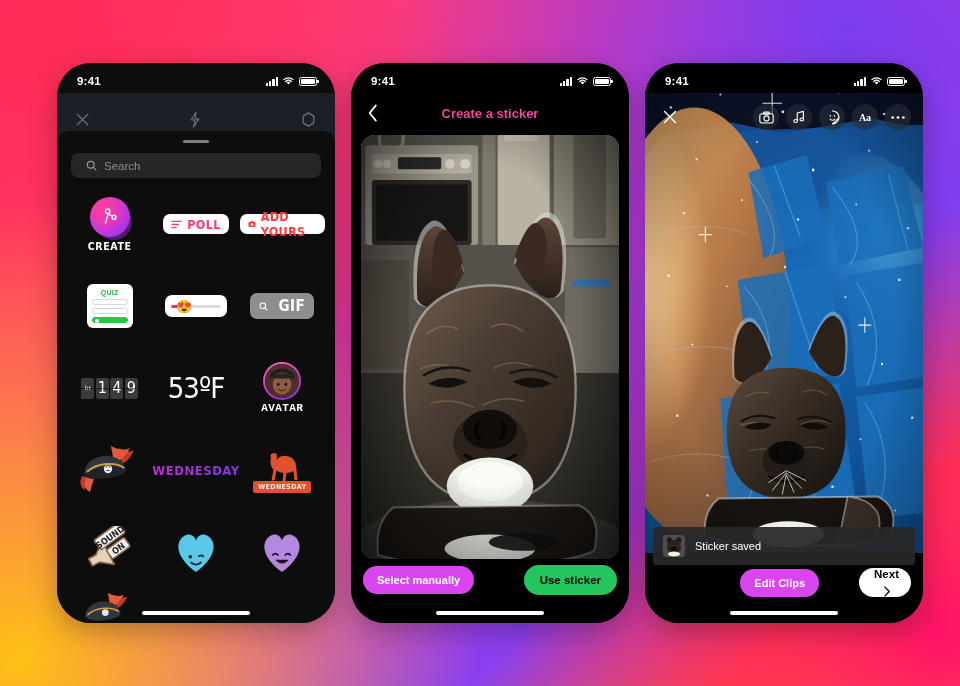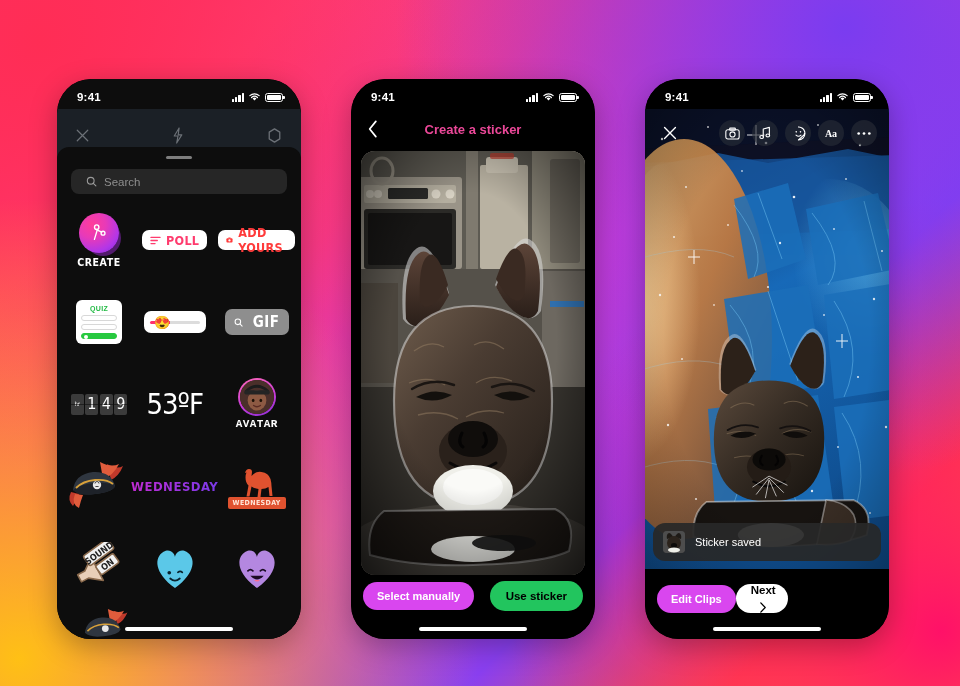--- a/index.html
+++ b/index.html
@@ -12,26 +12,25 @@
       radial-gradient(circle at 98% 92%, #ff1168 0%, rgba(255,17,104,0) 38%),
       radial-gradient(circle at 4% 6%, #ff2d55 0%, rgba(255,45,85,0) 38%),
       linear-gradient(135deg, #ff2e6a 0%, #ff3d77 18%, #f43a8e 34%, #d63bd0 52%, #8a3ff0 70%, #ff5a3c 86%, #ffbc18 100%);
     position: relative;
   }
   .stage { position: absolute; inset: 0; }
 
   
   .phone {
     position: absolute;
-    width: 244px; height: 560px;
+    width: 278px; height: 560px;
     background: #000;
     border-radius: 34px;
     overflow: hidden;
     box-shadow: 0 8px 28px rgba(0,0,0,.28);
-    margin-top: 16px;
   }
   #phone1 { left: 57px;  top: 63px; }
   #phone2 { left: 351px; top: 63px; }
   #phone3 { left: 645px; top: 63px; }
 
   .screen { position: absolute; inset: 0; border-radius: 34px; overflow: hidden; }
 
   
   .statusbar {
     position: absolute; top: 0; left: 0; right: 0; height: 30px;
@@ -206,29 +205,29 @@
     display:flex; align-items:center; padding: 0 12px; gap: 7px;
   }
   .p3-close { width: 26px; height: 26px; display:flex; align-items:center; justify-content:center; }
   .p3-spacer { flex: 1; }
   .icbtn {
     width: 26px; height: 26px; border-radius: 50%;
     background: rgba(40,45,55,.62);
     display:flex; align-items:center; justify-content:center; color:#fff;
   }
   .toast {
-    position:absolute; left: 8px; right: 8px; bottom: 78px; height: 38px;
-    background: rgba(40,40,40,.93); border-radius: 12px; z-index: 45;
+    position:absolute; left: 8px; right: 8px; bottom: 58px; height: 38px;
+    background: rgba(40,40,40,.93); border-radius: 3px; z-index: 45;
     display:flex; align-items:center; gap: 10px; padding: 0 10px;
   }
   .toast-thumb { width: 22px; height: 22px; border-radius: 4px; overflow:hidden; background:#3a3a3a; }
   .toast-text { color:#fff; font-size: 11px; }
   .p3-actions {
     position:absolute; bottom: 26px; left: 12px; right: 12px; z-index: 45;
-    display:flex; align-items:center; justify-content:flex-start;
+    display:flex; align-items:center; justify-content:flex-end;gap:40px;
   }
   .btn-next {
     background:#fff; color:#000; border-radius: 18px; height: 29px;
     padding: 0 12px 0 15px; display:flex; align-items:center; gap:6px;
     font-size: 11.5px; font-weight:700;flex-direction:column;
   }
 </style>
 </head>
 <body>
 

